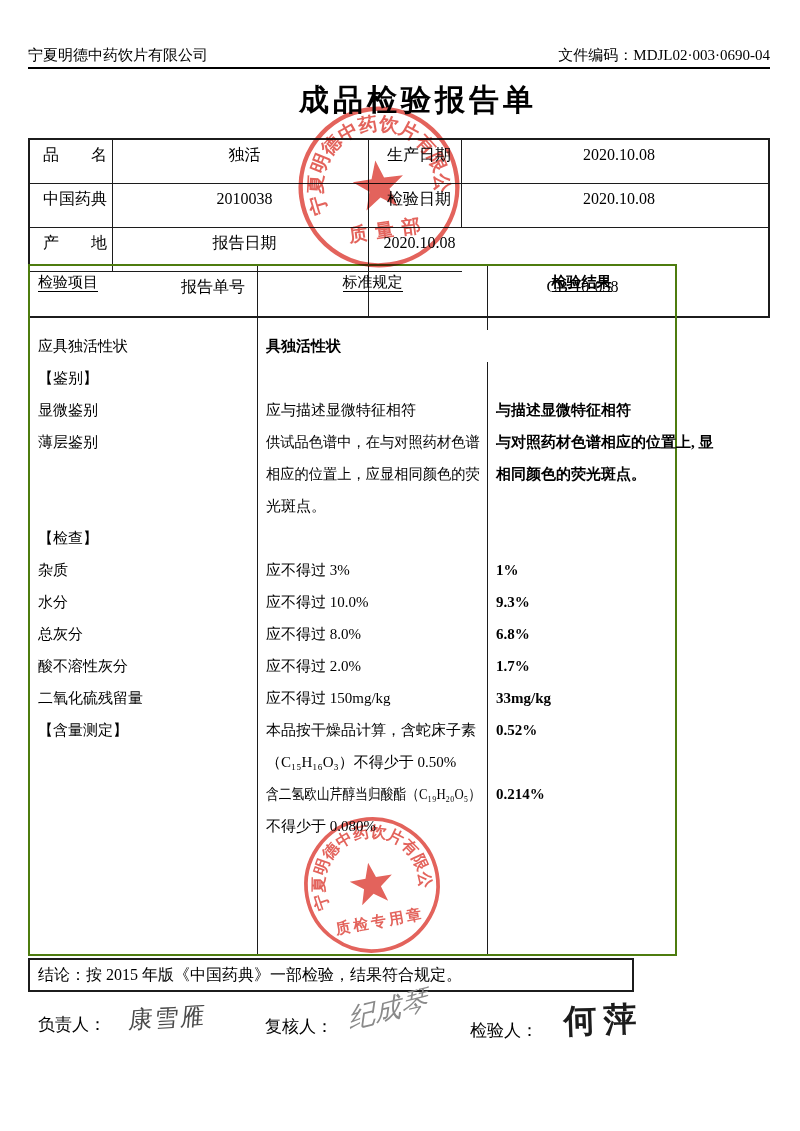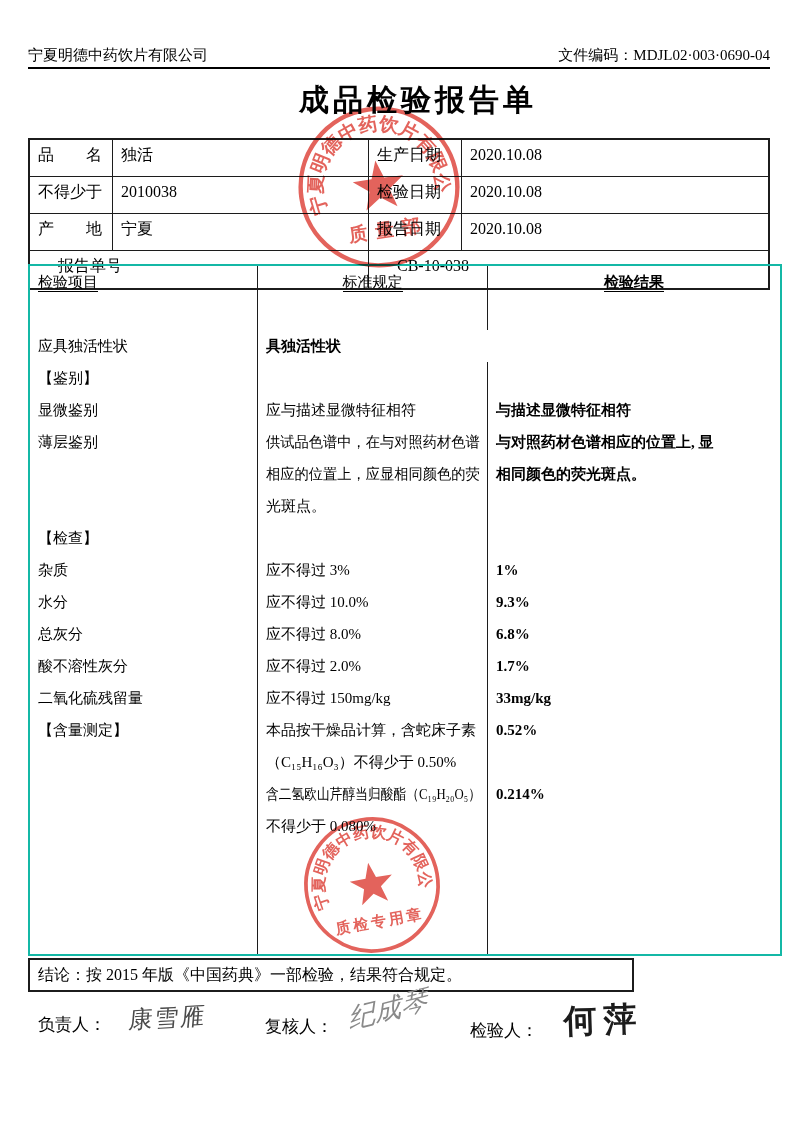--- a/index.html
+++ b/index.html
@@ -11,29 +11,29 @@
   .header-rule { position:absolute; left:28px; top:67px; width:742px; height:0;
                  border-top:2px solid #000; }
   .doc-title { position:absolute; left:0; top:80px; width:800px; text-align:center;
                font-size:30px; font-weight:bold; letter-spacing:4px;padding-left:36px; }
 
   
   .info-table { position:absolute; left:28px; top:138px; width:742px;
                 border:2px solid #1c1c1c; font-size:16px; }
   .irow { display:grid; grid-template-columns:83px 256px 93px 1fr; }
   .irow.merged { grid-template-columns:339px 1fr; }
-  .icell { height:37px; line-height:30px; padding-left:8px;
+  .icell { height:44px; line-height:30px; padding-left:8px;
            border-right:1px solid #1c1c1c; border-bottom:1px solid #1c1c1c;
-           white-space:nowrap; overflow:visible; }
+           white-space:nowrap; overflow:visible;text-align:center; }
   .icell.last { border-right:none; }
   .irow:last-child .icell { border-bottom:none;margin-left:20px; }
 
   
-  .main-table { position:absolute; left:28px; top:264px; width:754px;
-                border:2px solid #14b8a6; font-size:15px; background:transparent; }
+  .main-table { position:absolute; left:28px; top:264px; width:649px;
+                border:2px solid #4d7c0f; font-size:15px; background:transparent; }
   .mrow { display:grid; grid-template-columns:228px 230px 1fr; }
   .mcell { padding:0 8px; line-height:32px; border-right:1px solid #1c1c1c; }
   .mcell.last { border-right:none;font-weight:bold; }
   .h1 { min-height:32px; } .h2 { min-height:64px; } .h3 { min-height:96px; }
   .hhdr { min-height:64px; } .hsp { min-height:112px; }
   .colhead { text-align:center; }
   .colhead.left { text-align:left; }
   .colhead span { border-bottom:1px solid #000; padding-bottom:1px; }
   .line { display:block; white-space:nowrap; }
   .sqz95 { transform:scaleX(.95); transform-origin:0 50%; }
@@ -73,28 +73,27 @@
 <div class="doc-title">成品检验报告单</div>
 
 <div class="info-table">
   <div class="irow">
     <div class="icell">品　　名</div>
     <div class="icell">独活</div>
     <div class="icell">生产日期</div>
     <div class="icell last">2020.10.08</div>
   </div>
   <div class="irow">
-    <div class="icell">不得少于</div>
+    <div class="icell">中国药典</div>
     <div class="icell">2010038</div>
     <div class="icell">检验日期</div>
     <div class="icell last">2020.10.08</div>
   </div>
   <div class="irow">
     <div class="icell">产　　地</div>
-    <div class="icell">宁夏</div>
     <div class="icell">报告日期</div>
     <div class="icell last">2020.10.08</div>
   </div>
   <div class="irow merged">
     <div class="icell">报告单号</div>
     <div class="icell last">CB-10-038</div>
   </div>
 </div>
 
 <div class="main-table">

